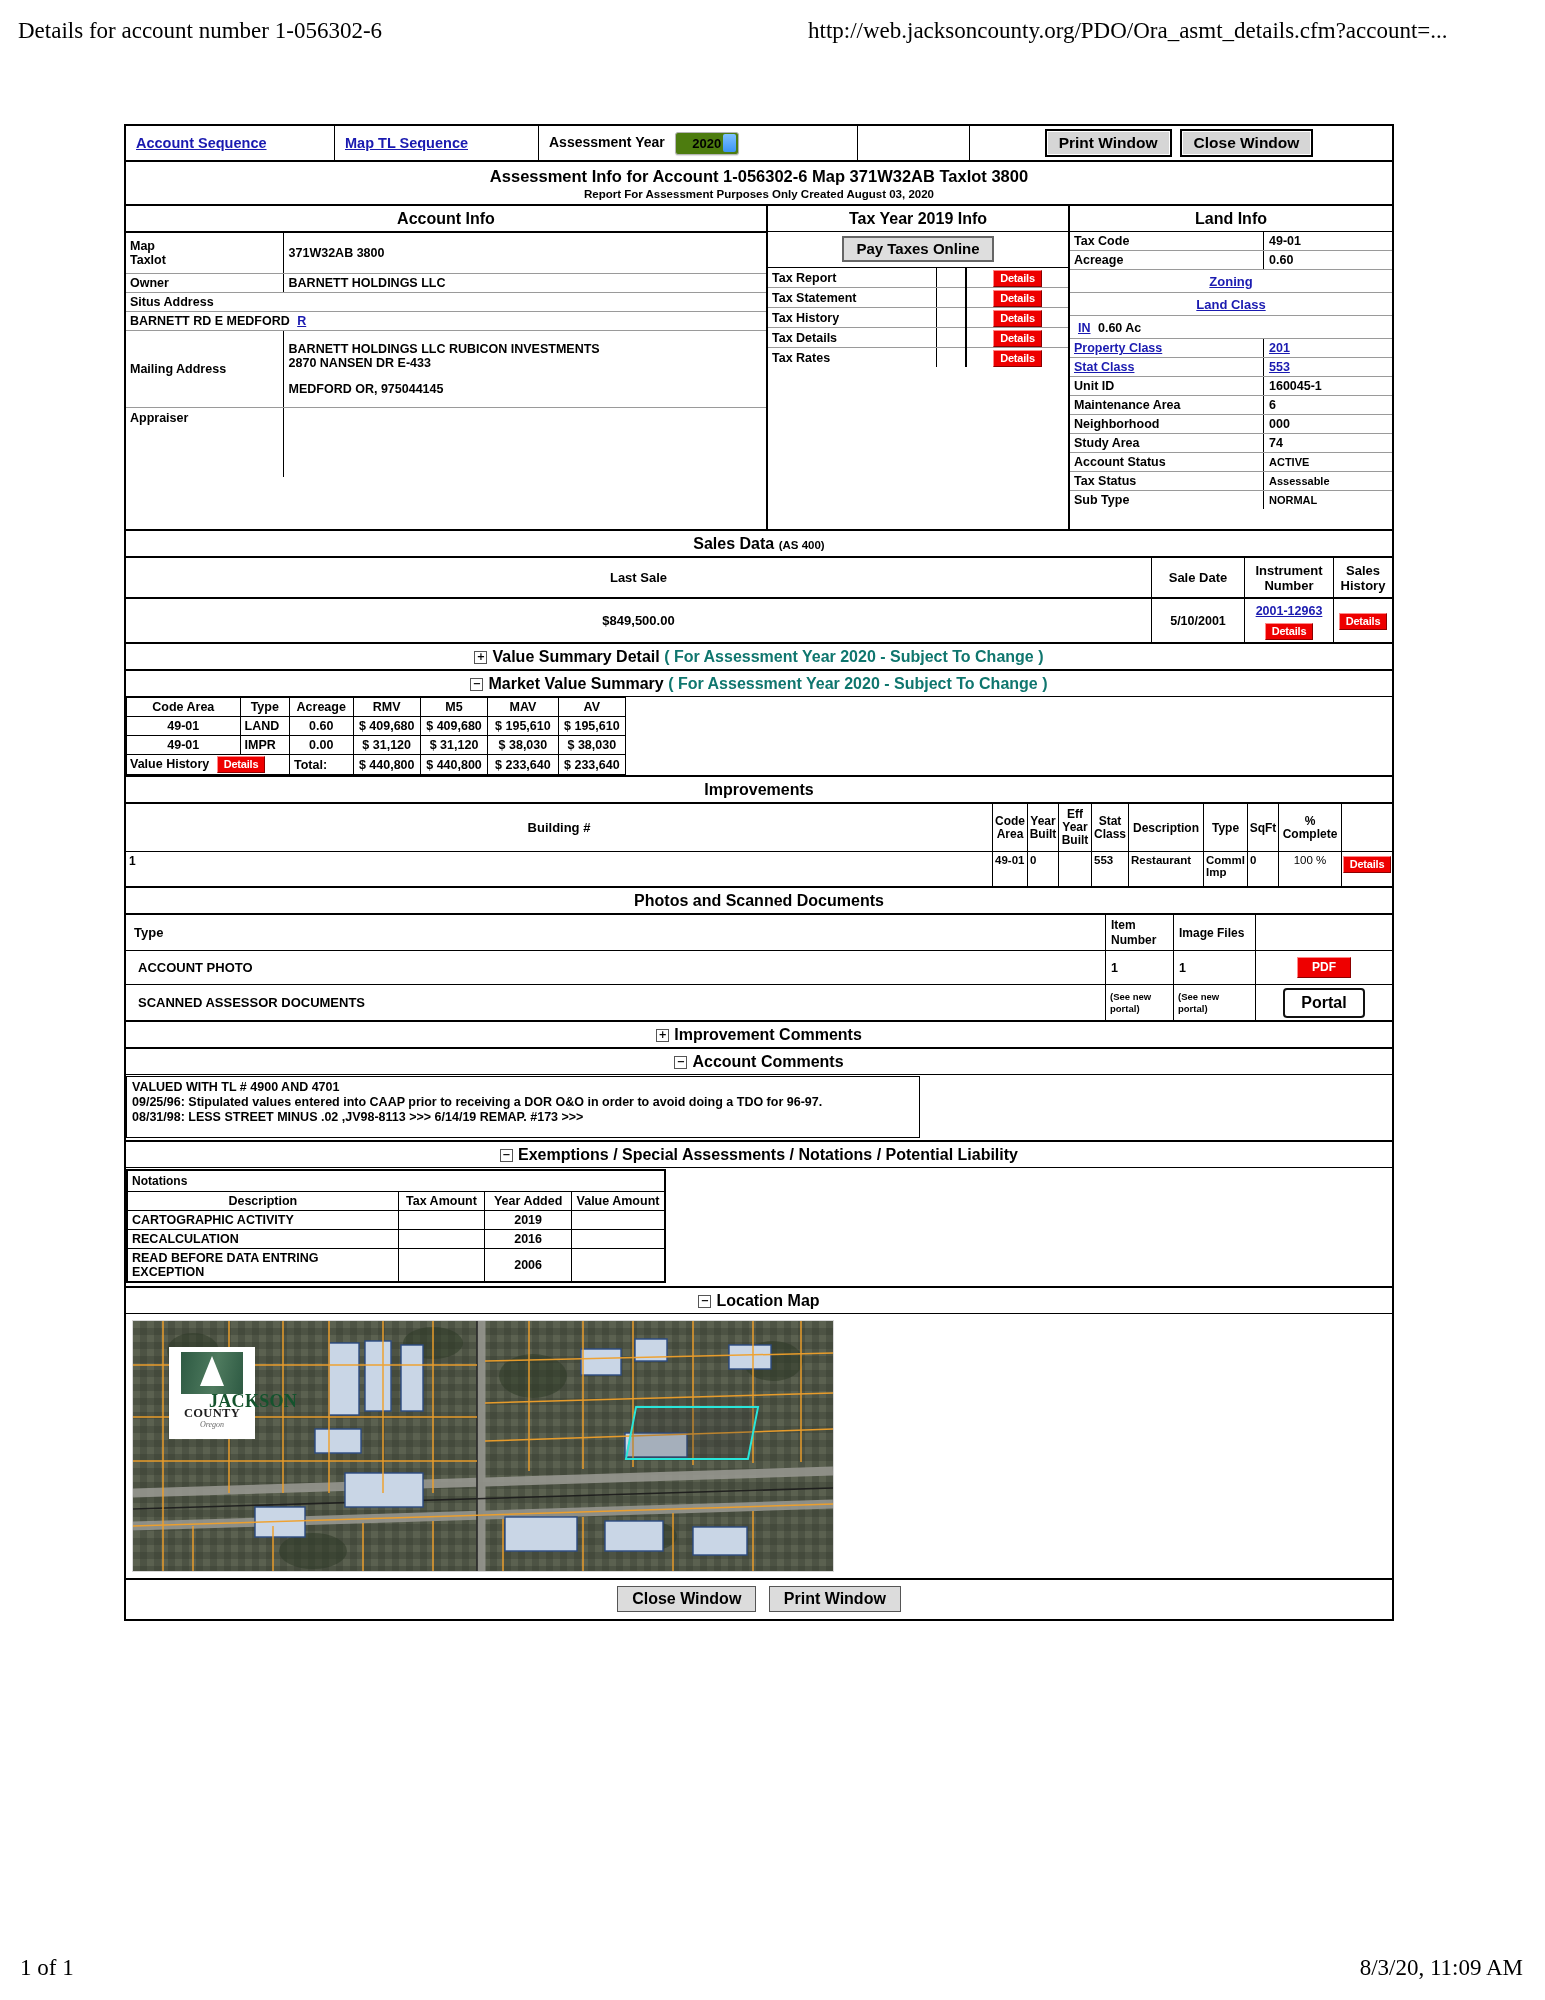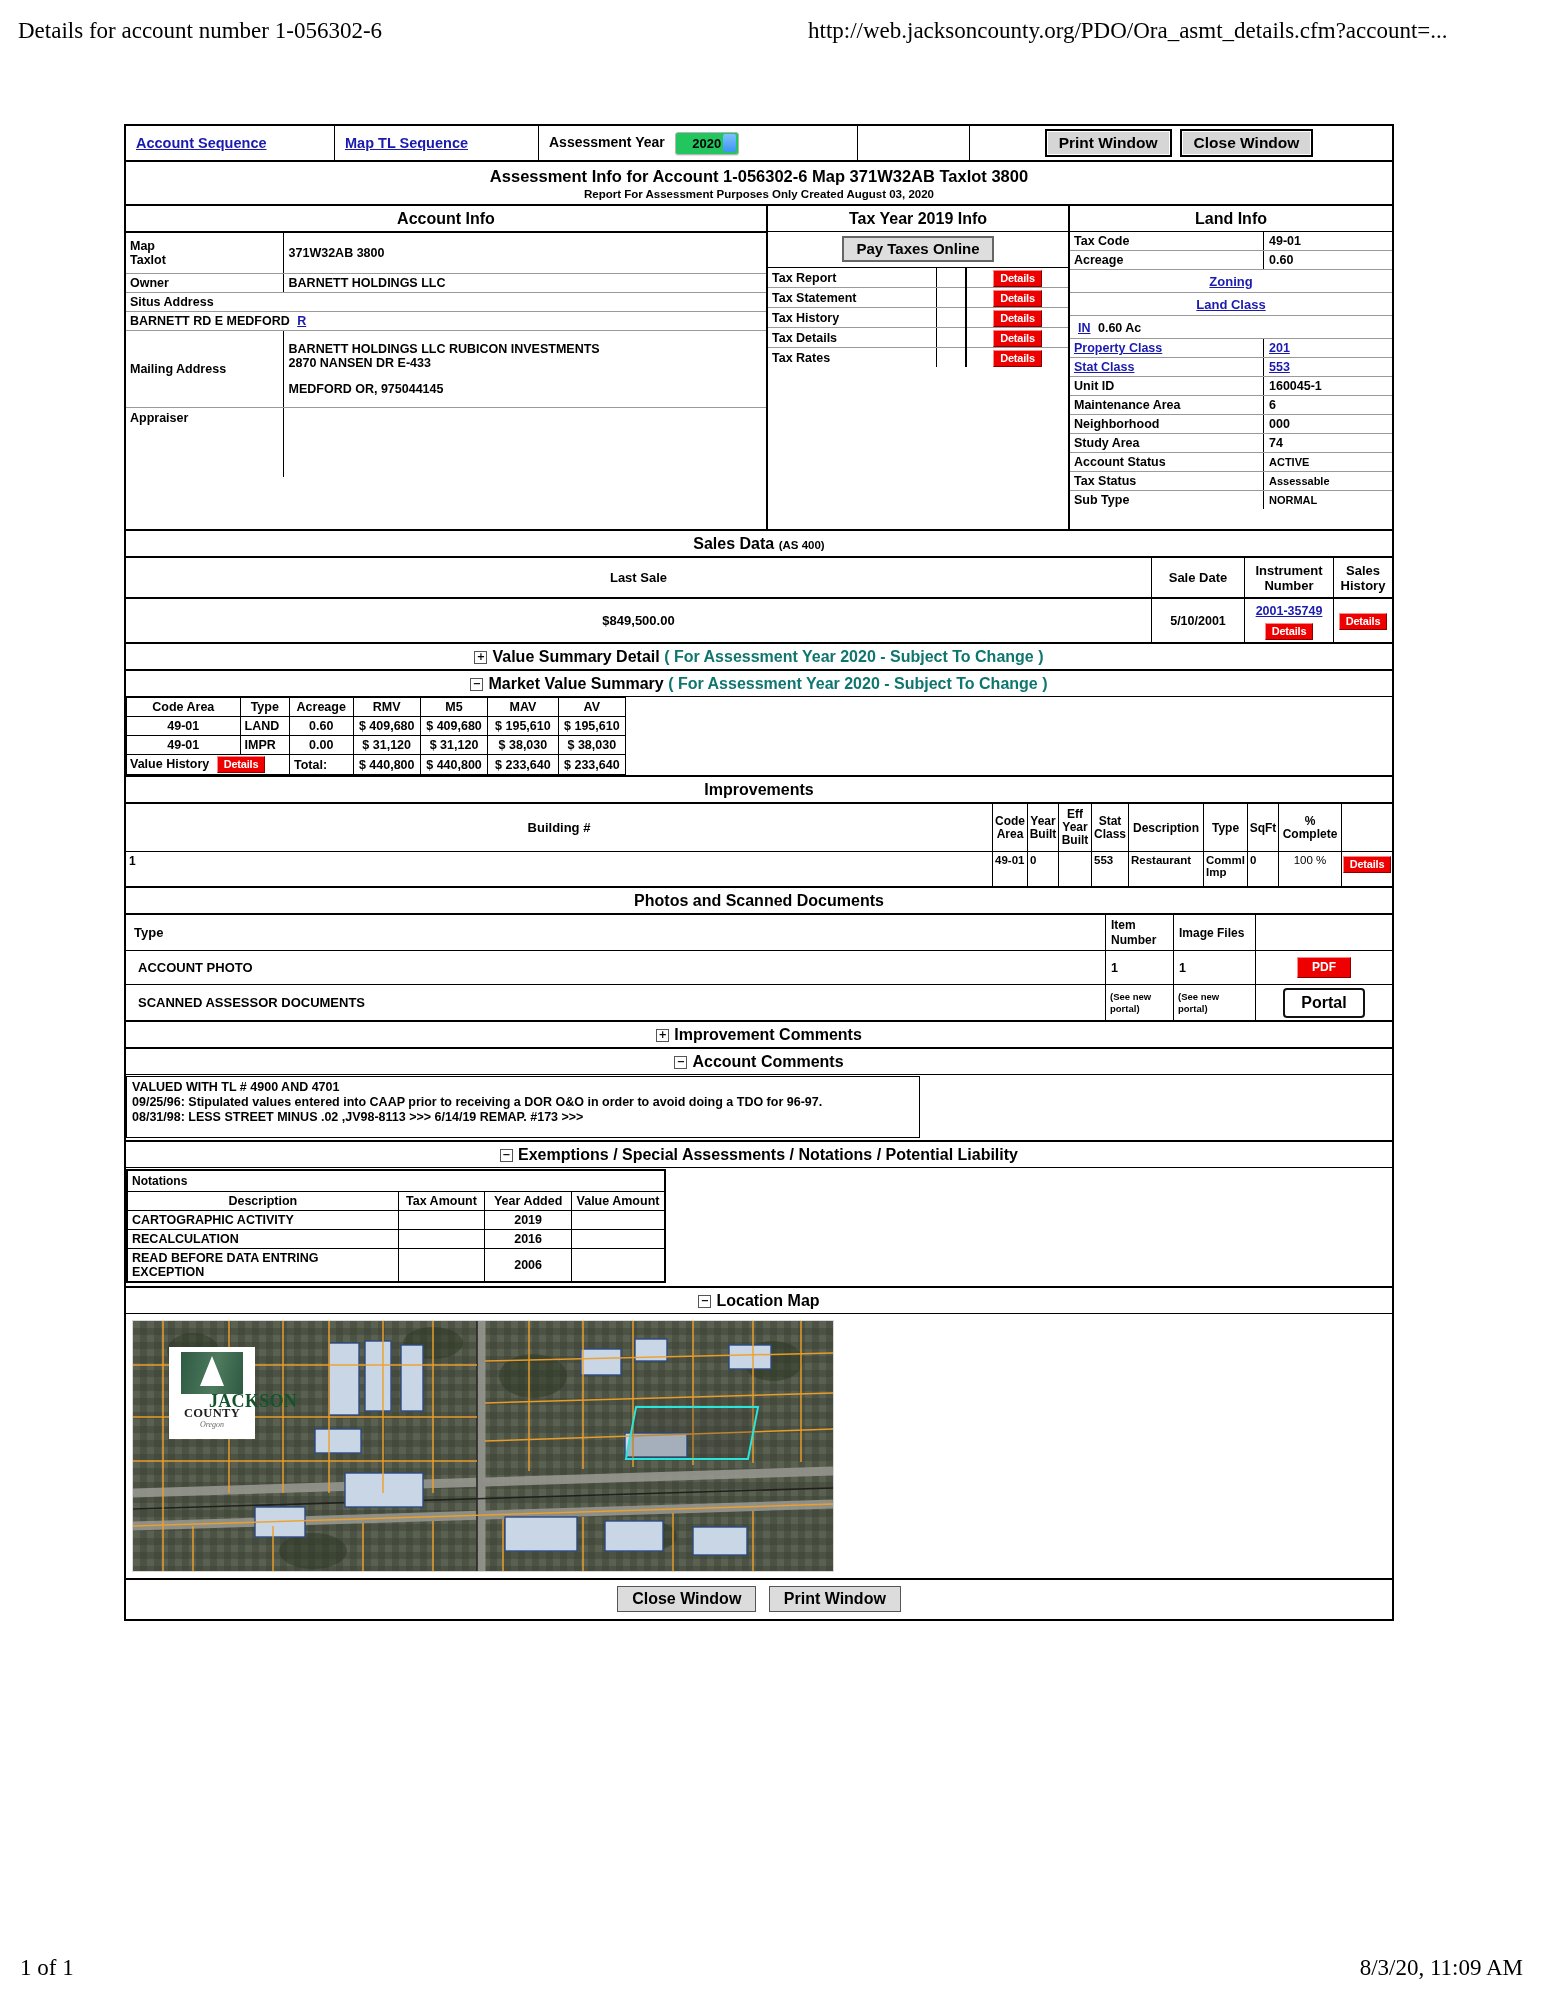--- a/index.html
+++ b/index.html
@@ -41,21 +41,21 @@
 
   
   .navbar{border-bottom:2px solid #000;height:34px;}
   .navbar td{height:34px;padding:0 8px;font-size:14.5px;font-weight:bold;}
   a.lnk{color:#1a1ab0;text-decoration:underline;font-weight:bold;cursor:pointer;}
   .navsep{border-right:1px solid #000;}
   .yr-label{font-size:14px;font-weight:bold;}
   .yr-select{
     display:inline-block;vertical-align:middle;margin-left:6px;
     width:62px;height:21px;line-height:21px;
-    border:1px solid #b5b5b5;border-radius:3px;background:#22c55e;
+    border:1px solid #b5b5b5;border-radius:3px;background:#4d7c0f;
     font-size:13px;text-align:center;position:relative;
     box-shadow:0 1px 1px rgba(0,0,0,.12);
   }
   .yr-select .spin{
     position:absolute;right:2px;top:1px;width:13px;height:18px;
     background:linear-gradient(#7fc1ff,#3c94f2);border-radius:2px;
   }
   .btn{
     display:inline-block;border:2px solid #000;background:#d6d6d6;
     padding:3px 12px;font-size:15.5px;font-weight:bold;cursor:pointer;
@@ -390,21 +390,21 @@
         <tr>
       <td class="ctr b2-bot b-rgt" style="font-size:13px;font-weight:bold;padding:12px 0;">Last Sale</td>
       <td class="ctr b2-bot b-rgt" style="width:92px;font-size:13px;font-weight:bold;">Sale Date</td>
       <td class="ctr b2-bot b-rgt" style="width:88px;font-size:13px;font-weight:bold;line-height:15px;">Instrument<br>Number</td>
       <td class="ctr b2-bot" style="width:58px;font-size:13px;font-weight:bold;line-height:15px;">Sales<br>History</td>
     </tr>
     <tr>
       <td class="ctr b-rgt b2-bot" style="font-size:13px;font-weight:bold;padding:14px 0;">$849,500.00</td>
       <td class="ctr b-rgt b2-bot" style="font-size:12.5px;font-weight:bold;">5/10/2001</td>
       <td class="ctr b-rgt b2-bot">
-        <div><a class="lnk" style="font-size:12.5px;">2001-35749</a></div>
+        <div><a class="lnk" style="font-size:12.5px;">2001-12963</a></div>
         <div style="margin-top:2px;"><span class="dbtn">Details</span></div>
       </td>
       <td class="ctr b2-bot">
         <span class="dbtn">Details</span>
       </td>
     </tr>
   </tbody>
     </table>
 
   <div class="sect b2-bot">

